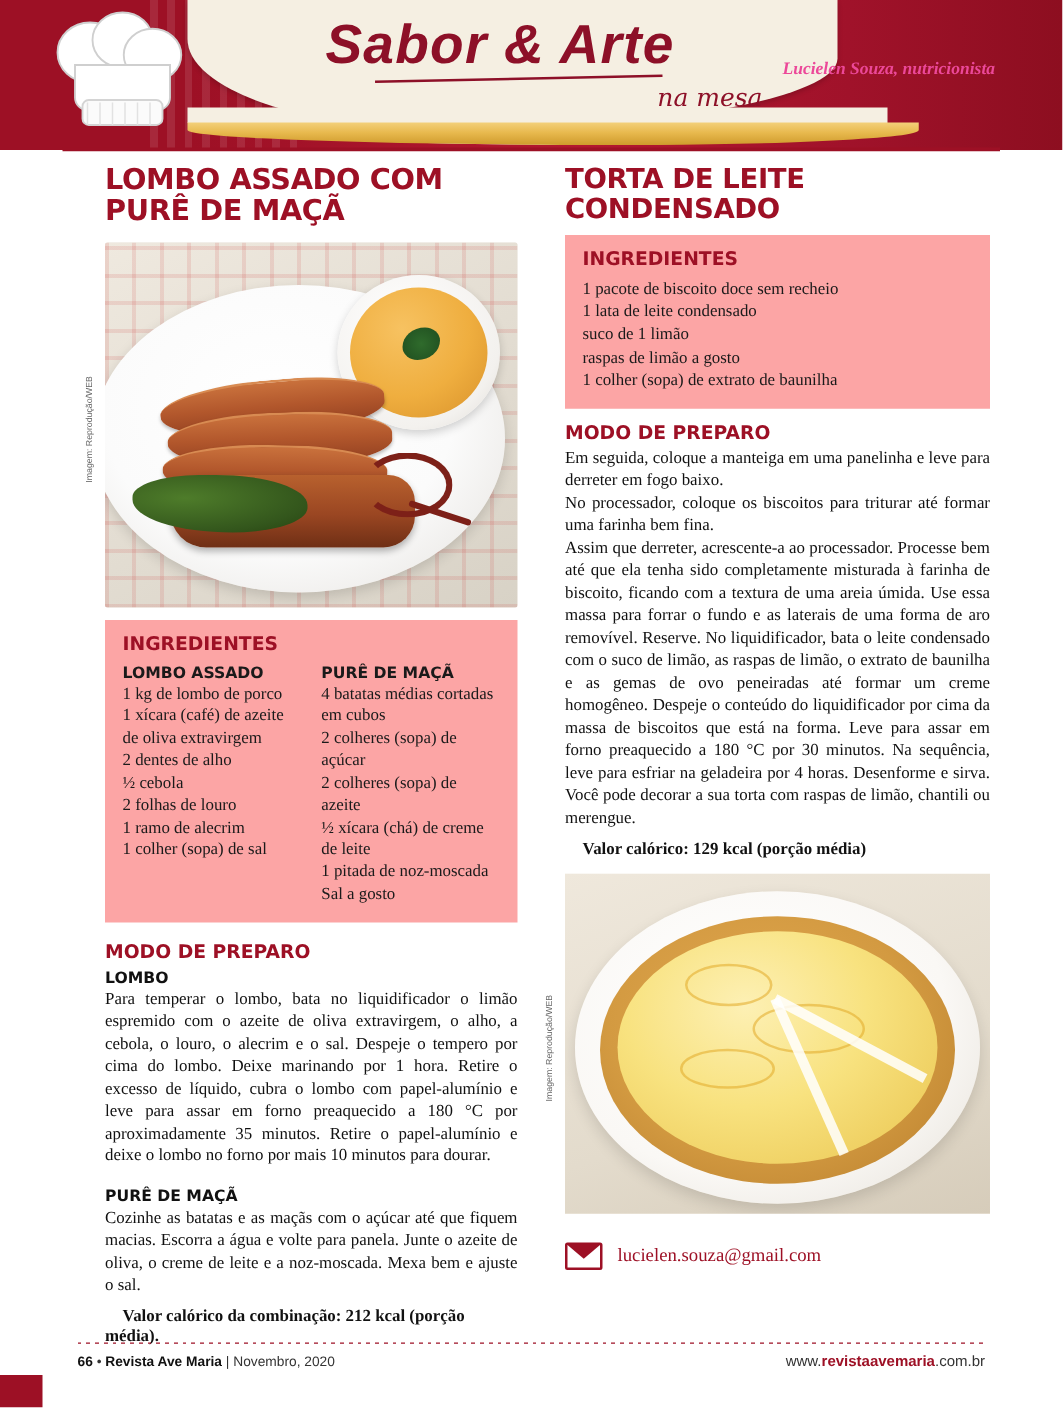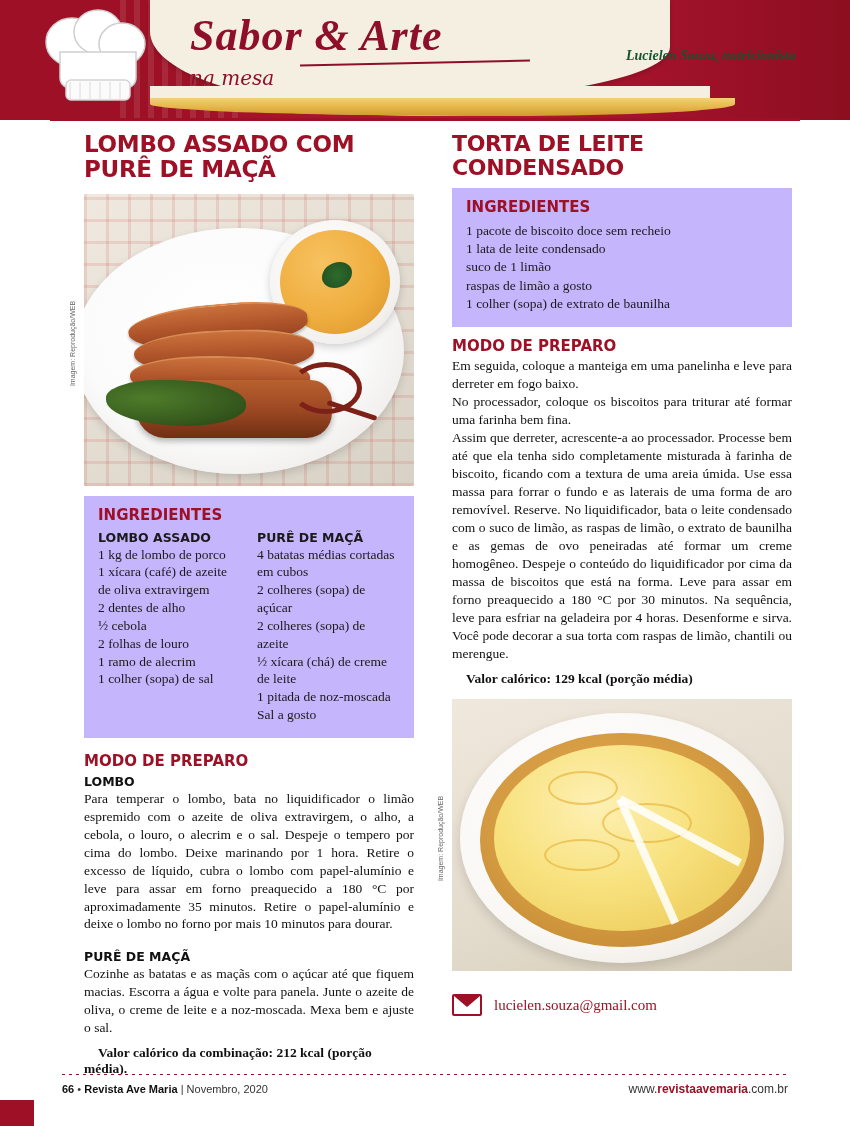--- a/index.html
+++ b/index.html
@@ -51,49 +51,50 @@
     position: absolute;
     left: 150px; top: 98px;
     width: 585px; height: 18px;
     background: linear-gradient(180deg, #f3d07a 0%, #e8b94e 45%, #cf9b2c 100%);
     border-radius: 0 0 60% 90% / 0 0 100% 100%;
   }
   .logo-title {
     position: absolute;
     left: 190px; top: 14px;
     width: 420px;
-    font-family: Liberation Serif, serif;
+    text-align: center;
+    font-family: Liberation Sans, sans-serif;
     font-style: italic;
     font-weight: bold;
     font-size: 44px;
     color: #8d1028;
     letter-spacing: 1px;
     line-height: 1;
   }
   .logo-sub {
     position: absolute;
     left: 190px; top: 66px;
     width: 420px;
-    text-align: left;
+    text-align: right;
     font-family: "DejaVu Serif", serif;
     font-style: italic;
     font-size: 20px;
     color: #8d1028;
   }
   .logo-underline {
     position: absolute;
     left: 300px; top: 62px;
     width: 230px; height: 2px;
     background: #8d1028;
     transform: rotate(-1.2deg);
   }
   .byline {
     position: absolute;
     right: 54px; top: 48px;
-    color: #14532d;
+    color: #ec4899;
     font-family: "Liberation Serif", serif;
     font-weight: bold;
     font-style: italic;
     font-size: 14px;
   }
 
   
   .chef-hat { position: absolute; left: 36px; top: 8px; width: 120px; height: 104px; }
 
   
@@ -278,21 +279,21 @@
     transform: rotate(28deg); transform-origin: left center;
   }
   .p2-cut2 {
     position: absolute; left: 168px; top: 96px;
     width: 136px; height: 8px; background: rgba(255,255,255,.85);
     transform: rotate(66deg); transform-origin: left center;
   }
 
   
   .ing-box {
-    background: #c4b5fd;
+    background: #fca5a5;
     padding: 10px 14px 14px 14px;
   }
   .ing-box h2 {
     font-family: "DejaVu Sans", sans-serif;
     font-size: 15px;
     font-weight: bold;
     color: #9d1025;
     margin: 0 0 6px 0;
   }
   .ing-cols { display: flex; gap: 16px; }

